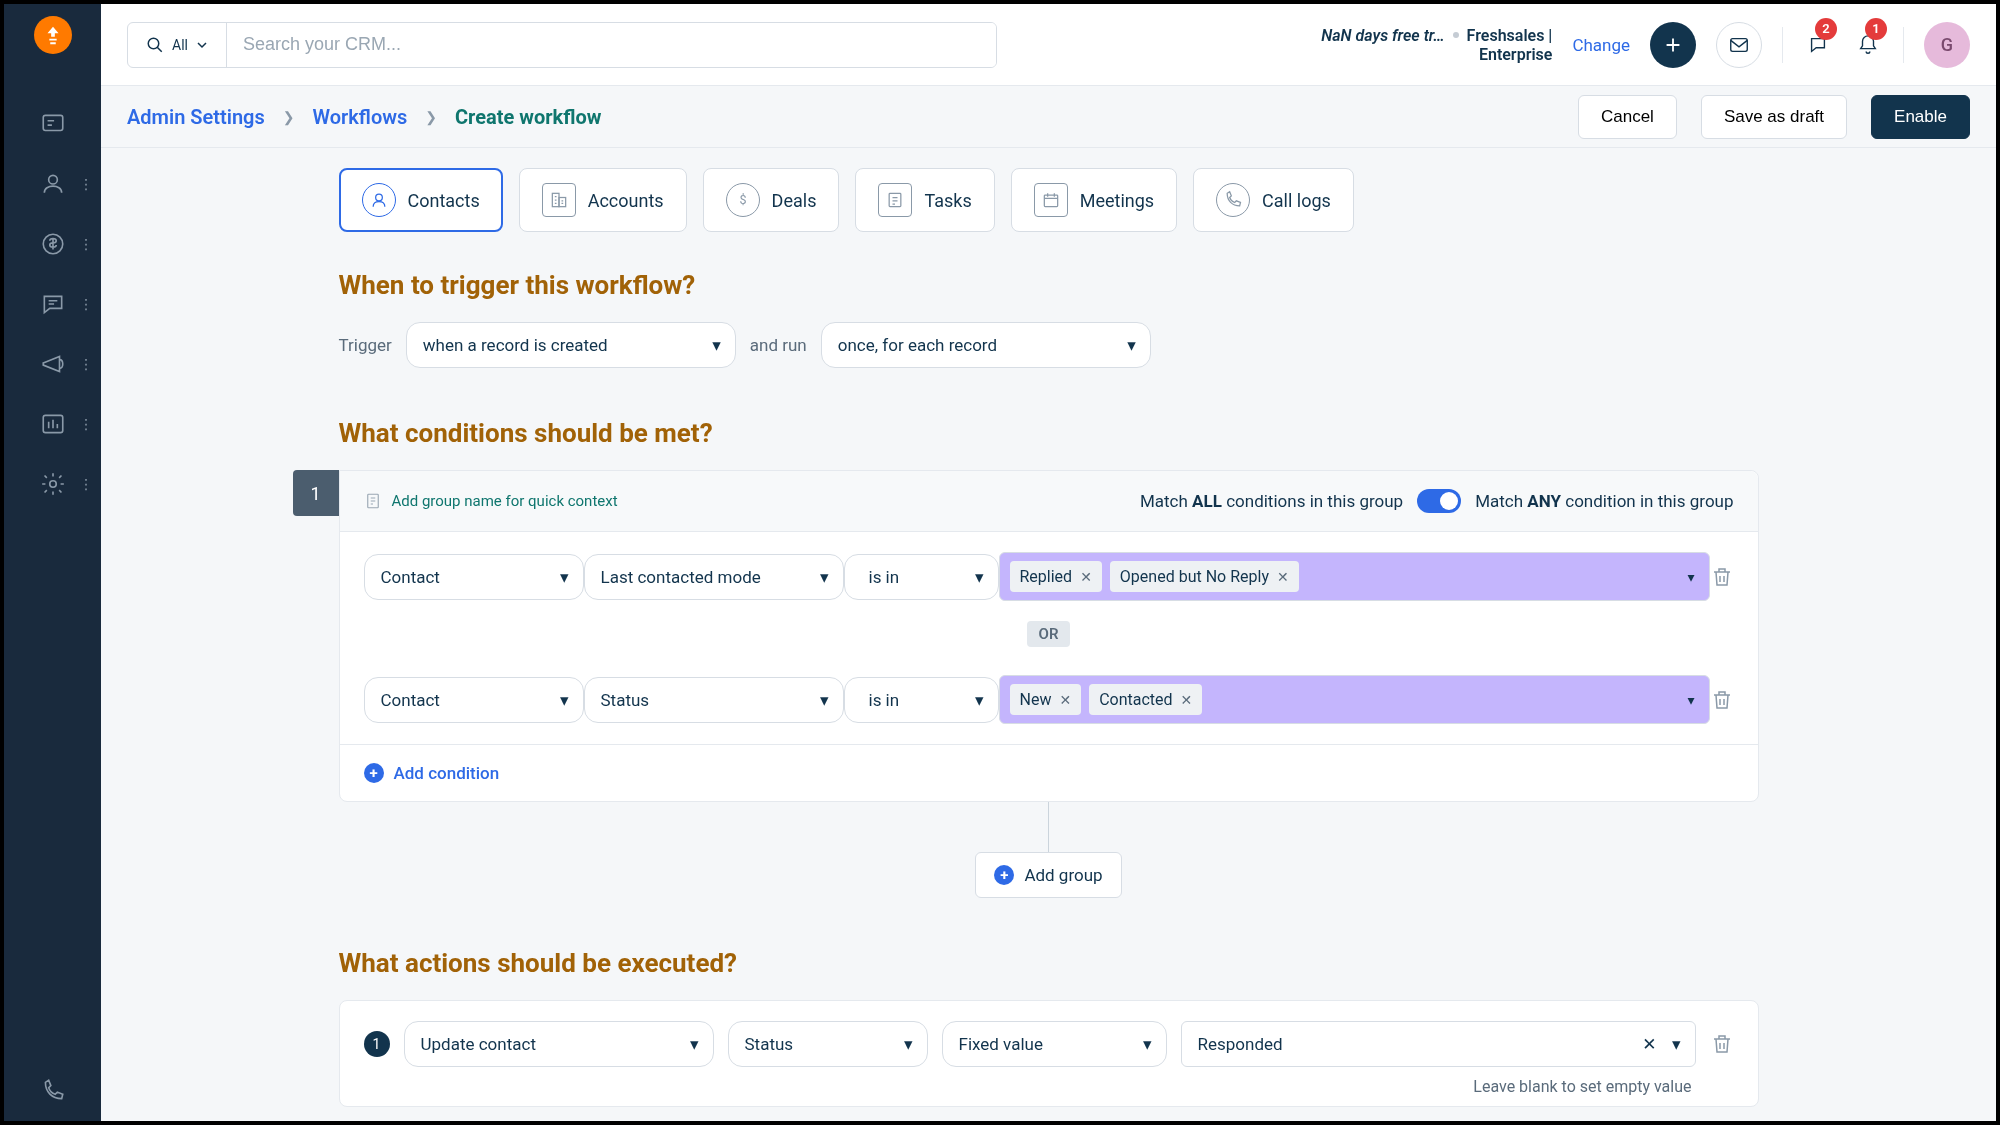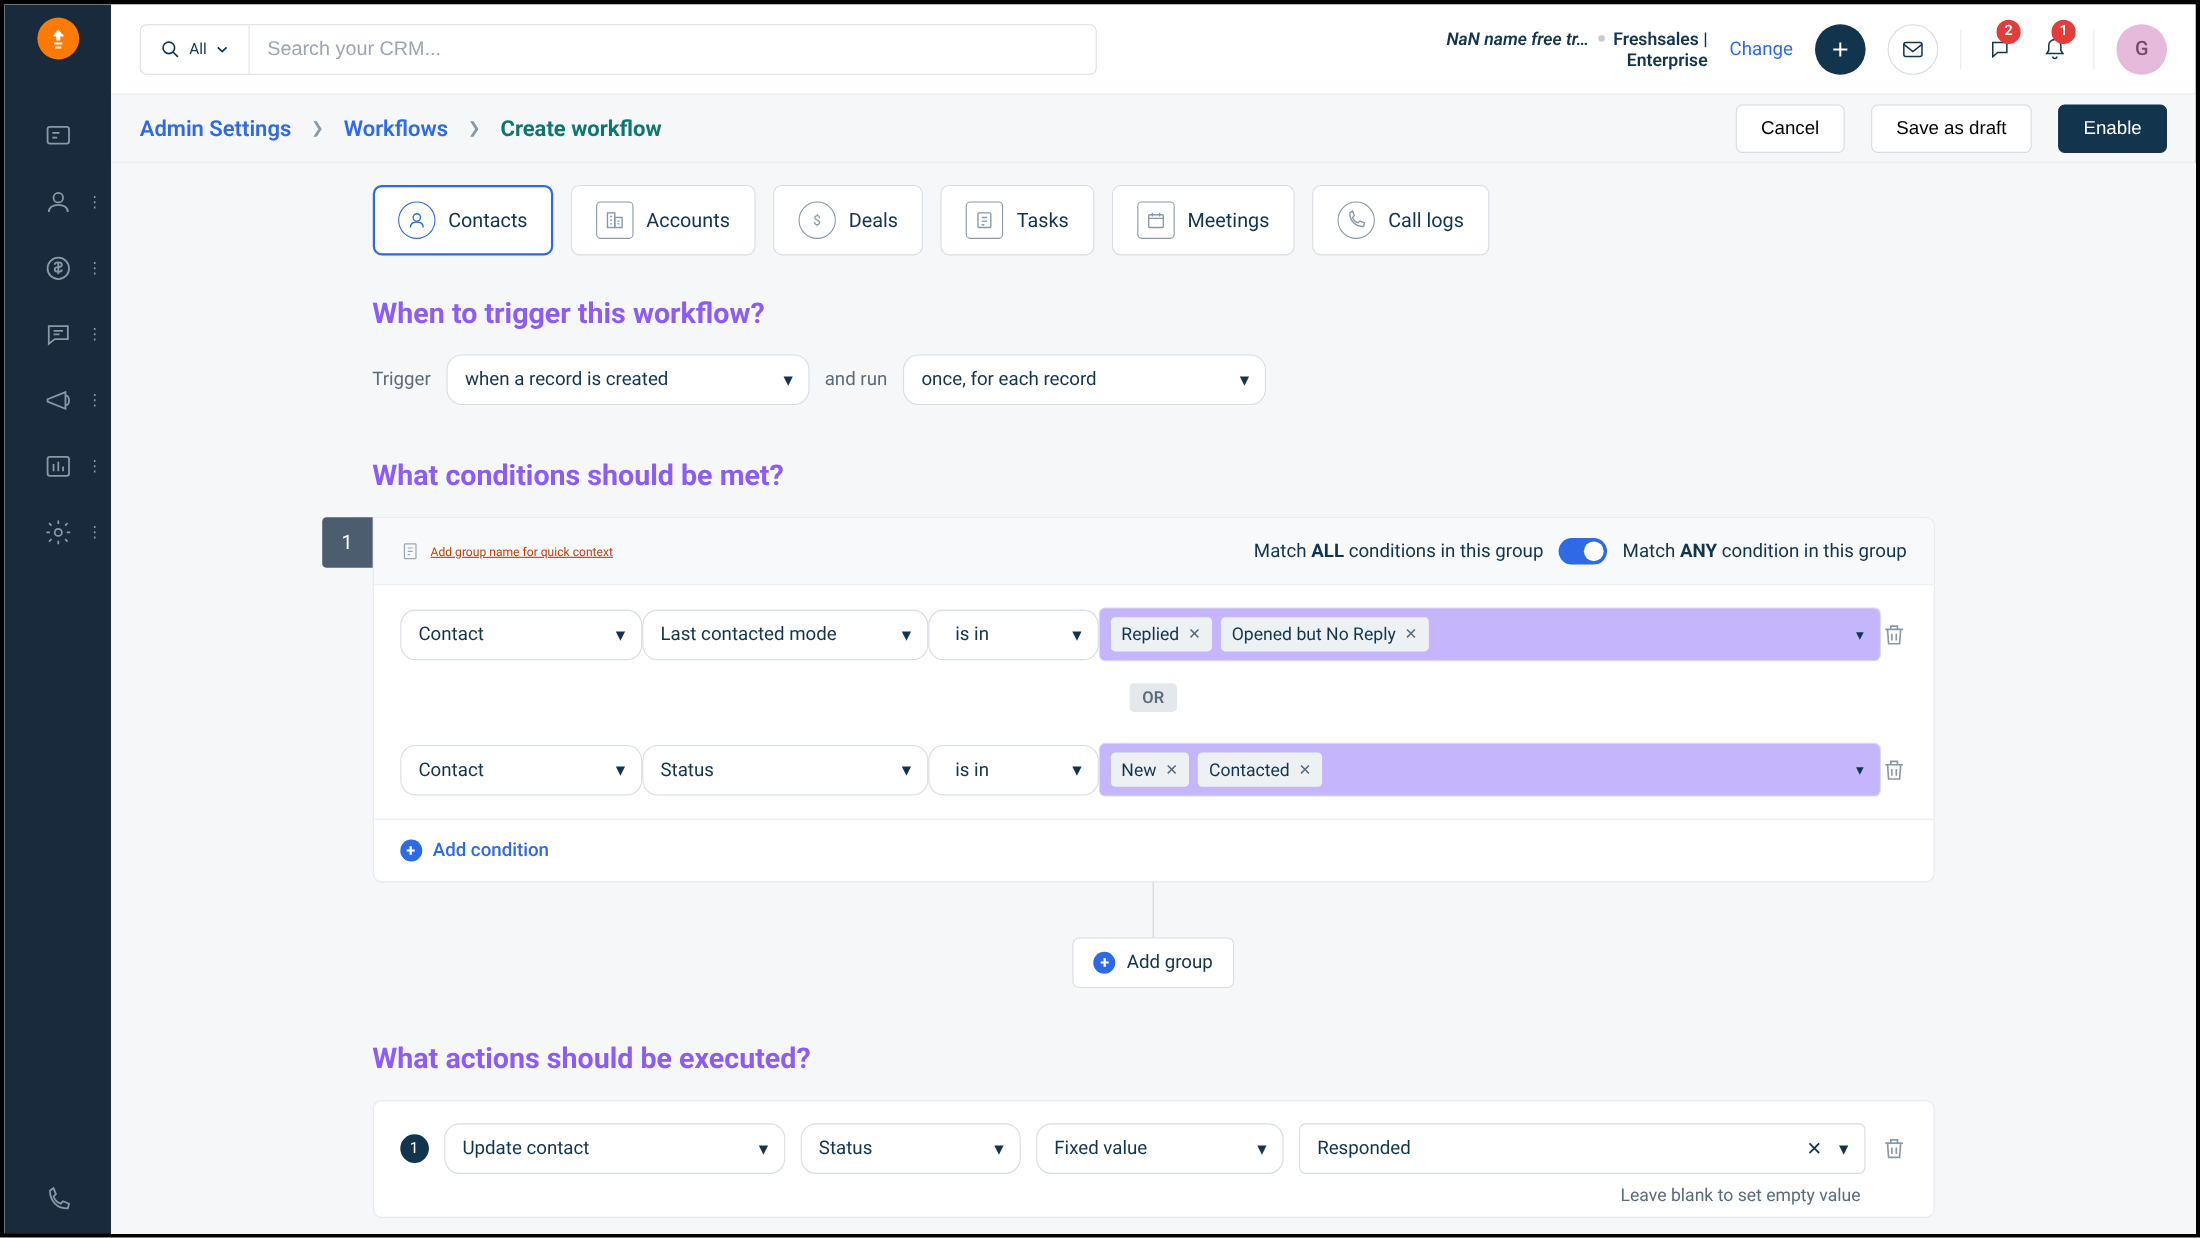--- a/index.html
+++ b/index.html
@@ -55,34 +55,34 @@
 .entity-tabs { display: flex; gap: 16px; margin-bottom: 38px; }
 .entity-tab { display: flex; align-items: center; gap: 12px; border: 1px solid #d7dde4; background: #fff; border-radius: 8px; padding: 14px 22px; cursor: pointer; font-size: 18px; color: #12344d; }
 .entity-tab.active { border: 2px solid #2e6ae6; padding: 13px 21px; }
 .entity-tab .tab-icon { width: 34px; height: 34px; border: 1.5px solid #8a99a8; border-radius: 50%; display: flex; align-items: center; justify-content: center; }
 .entity-tab.active .tab-icon { border-color: #2e6ae6; }
 .entity-tab .tab-icon svg { width: 20px; height: 20px; stroke: #8a99a8; fill: none; stroke-width: 1.5; }
 .entity-tab.active .tab-icon svg { stroke: #2e6ae6; }
 .entity-tab.deals .tab-icon svg { stroke: none; fill: #8a99a8; }
 
 
-.section-title { font-size: 26px; font-weight: 700; color: #8b5cf6; margin-bottom: 22px; }
+.section-title { font-size: 26px; font-weight: 700; color: #a16207; margin-bottom: 22px; }
 
 
 .trigger-row { display: flex; align-items: center; gap: 14px; margin-bottom: 50px; }
 .trigger-label { color: #5a6b7b; font-size: 17px; }
 .select { background: #fff; border: 1px solid #d7dde4; border-radius: 14px; padding: 12px 40px 12px 16px; font-size: 17px; position: relative; cursor: pointer; min-width: 200px; display: flex; align-items: center; }
 .select .caret { position: absolute; right: 14px; top: 50%; transform: translateY(-50%); }
 
 
 .group-wrap { display: flex; margin-bottom: 0; }
 .group-number { width: 46px; background: #4b5d6e; color: #fff; display: flex; align-items: center; justify-content: center; border-radius: 4px 0 0 4px; font-size: 18px; height: 46px; margin-top: 0; }
 .group-card { flex: 1; background: #fff; border: 1px solid #e5e9ee; border-radius: 0 8px 8px 8px; }
 .group-header { display: flex; align-items: center; padding: 18px 24px; border-bottom: 1px solid #e5e9ee; background:#f7f9fa; border-radius: 0 8px 0 0;}
-.group-name-input { color: #c2410c; font-size: 11px; flex: 1; display: flex; align-items: center; gap: 10px; text-decoration: underline; }
+.group-name-input { color: #0f766e; font-size: 15px; flex: 1; display: flex; align-items: center; gap: 10px; }
 .match-text { font-size: 17px; color: #12344d; }
 .match-text b { font-weight: 700; }
 .toggle { width: 44px; height: 24px; background: #2e6ae6; border-radius: 12px; position: relative; margin: 0 14px; cursor: pointer; }
 .toggle .knob { position: absolute; right: 3px; top: 3px; width: 18px; height: 18px; background: #fff; border-radius: 50%; }
 .condition-row { display: flex; align-items: center; gap: 0; padding: 20px 24px; }
 .condition-row .select { min-width: 180px; }
 .select.wide { min-width: 250px; }
 .select.medium { min-width: 155px; padding-left: 24px; }
 .tags-select { flex: 1; background: #c4b5fd; border: 1px solid #d7dde4; border-radius: 6px; padding: 8px 40px 8px 10px; display: flex; gap: 8px; align-items: center; position: relative; cursor: pointer; min-height: 46px; }
 .tags-select .caret { position: absolute; right: 14px; top: 50%; transform: translateY(-50%); }
@@ -189,21 +189,21 @@
           <span>All</span>
           <svg class="caret-svg" viewBox="0 0 12 12">
               <path d="M2 4l4 4 4-4" fill="none" stroke="#12344d" stroke-width="1.5"></path>
             </svg>
         </div>
         <input class="search-input" placeholder="Search your CRM..." style="">
       </div>
       <div class="header-right">
         <div class="trial-info">
           <div class="line">
-            <i style="font-style:italic;font-weight:600;">NaN name free tr…</i>
+            <i style="font-style:italic;font-weight:600;">NaN days free tr…</i>
             <span class="dot"></span>
             <span style="font-weight:600;">Freshsales |</span>
           </div>
           <div style="font-weight:600;">Enterprise</div>
         </div>
         <span class="change-link">Change</span>
         <div class="circle-btn dark">
           <svg viewBox="0 0 24 24" stroke="#fff" stroke-width="2" fill="none">
               <path d="M12 5v14M5 12h14"></path>
             </svg>

